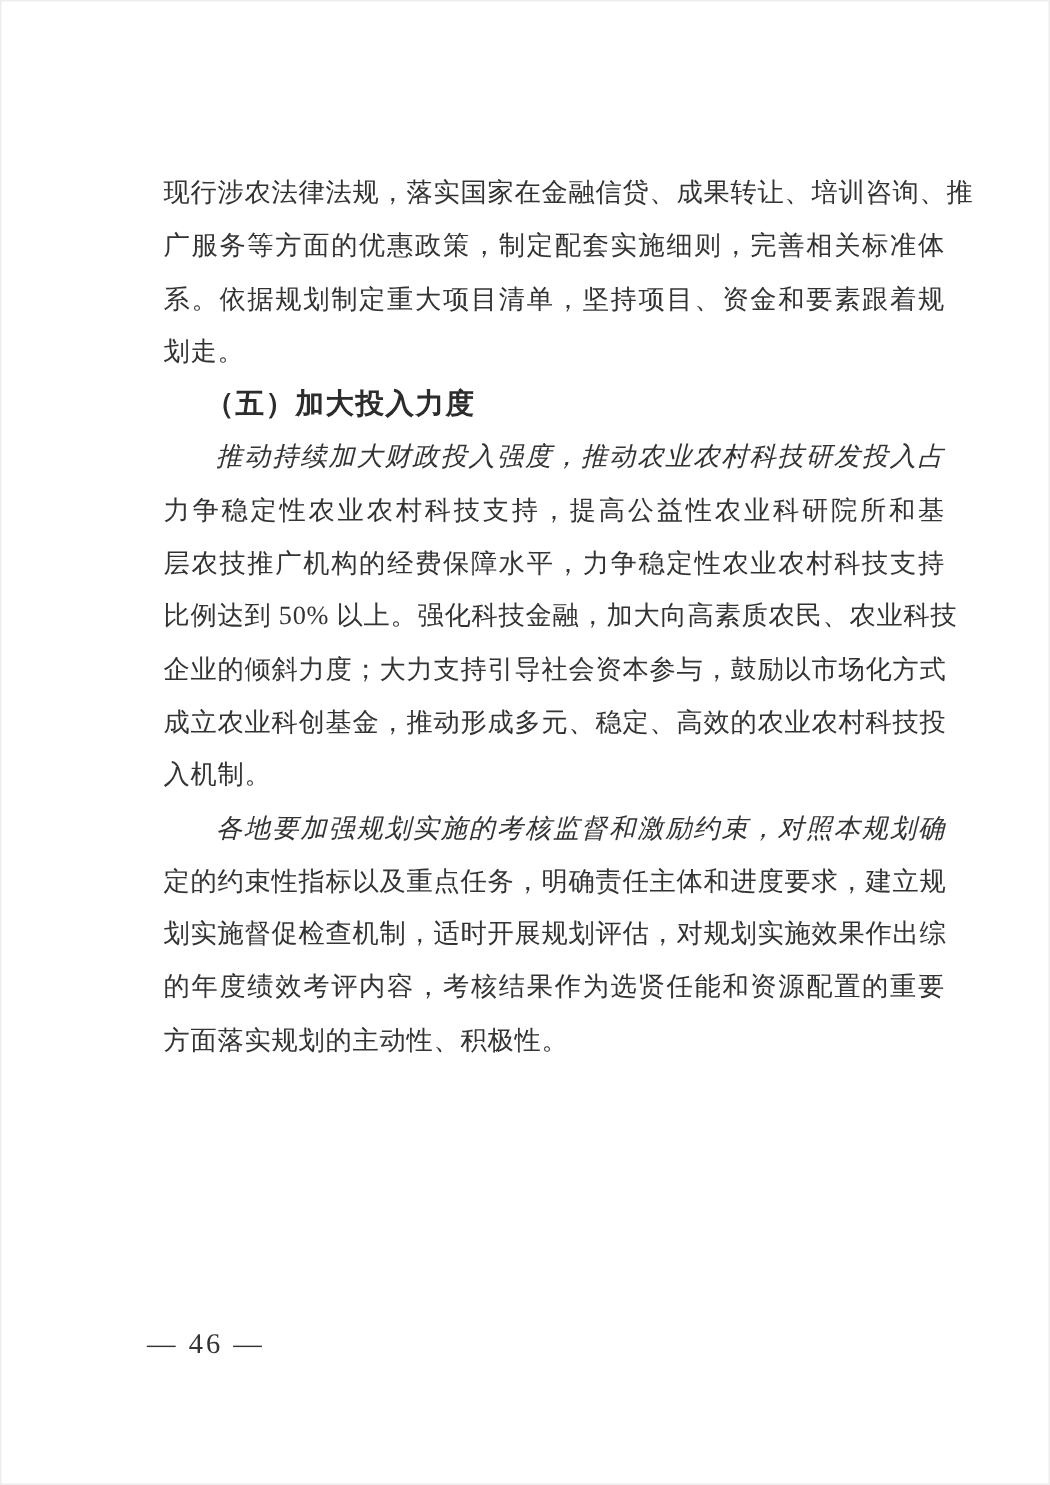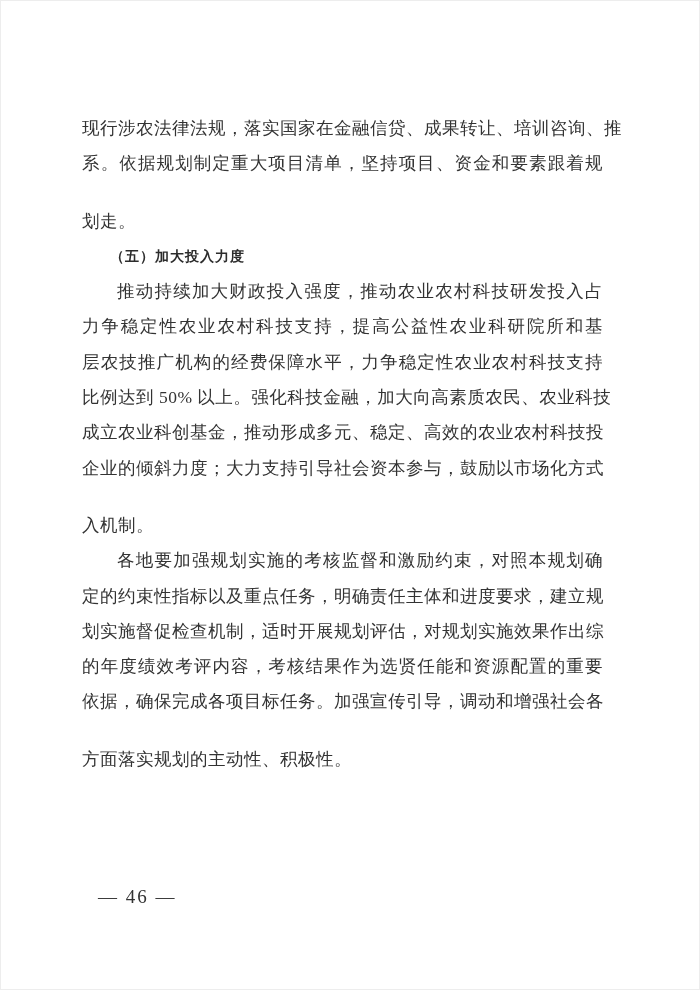--- a/index.html
+++ b/index.html
@@ -14,42 +14,42 @@
     background: #ffffff;
     box-sizing: border-box;
     border: 1px solid #ededed;
     overflow: hidden;
     font-family: "Liberation Serif", "DejaVu Serif", serif;
     color: #333333;
   }
   .content {
     position: absolute;
     top: 110px;
-    left: 81px;
+    left: 108px;
     width: 521px;
   }
   .line {
     font-size: 17.5px;
     line-height: 35.3px;
     letter-spacing: 0.5px;
     text-align: justify;
     text-align-last: justify;
     text-justify: inter-character;
     white-space: nowrap;
     color: #333333;
   }
   .line.para-end {
     text-align-last: left;
-    margin-top: 22px;
   }
   .line.indent {
     text-indent: 2em;
+    font-style: italic;
   }
   .heading {
-    font-size: 14px;
+    font-size: 19px;
     font-weight: 700;
     line-height: 35.3px;
     padding-left: 28px;
     letter-spacing: 1px;
     color: #2c2c2c;
     white-space: nowrap;
   }
   .footer {
     position: absolute;
     top: 884px;
@@ -62,43 +62,43 @@
   }
 </style>
 </head>
 <body>
 
 <div class="page">
   <div class="content">
 
     <div class="paragraph">
       <div class="line">现行涉农法律法规，落实国家在金融信贷、成果转让、培训咨询、推</div>
+      <div class="line">广服务等方面的优惠政策，制定配套实施细则，完善相关标准体</div>
       <div class="line">系。依据规划制定重大项目清单，坚持项目、资金和要素跟着规</div>
       <div class="line para-end">划走。</div>
     </div>
 
     <div class="heading">（五）加大投入力度</div>
 
     <div class="paragraph">
       <div class="line indent">推动持续加大财政投入强度，推动农业农村科技研发投入占</div>
       <div class="line">力争稳定性农业农村科技支持，提高公益性农业科研院所和基</div>
       <div class="line">层农技推广机构的经费保障水平，力争稳定性农业农村科技支持</div>
       <div class="line">比例达到 50% 以上。强化科技金融，加大向高素质农民、农业科技</div>
+      <div class="line">企业的倾斜力度；大力支持引导社会资本参与，鼓励以市场化方式</div>
       <div class="line">成立农业科创基金，推动形成多元、稳定、高效的农业农村科技投</div>
-      <div class="line">企业的倾斜力度；大力支持引导社会资本参与，鼓励以市场化方式</div>
       <div class="line para-end">入机制。</div>
     </div>
 
 
     <div class="paragraph">
       <div class="line indent">各地要加强规划实施的考核监督和激励约束，对照本规划确</div>
       <div class="line">定的约束性指标以及重点任务，明确责任主体和进度要求，建立规</div>
       <div class="line">划实施督促检查机制，适时开展规划评估，对规划实施效果作出综</div>
       <div class="line">的年度绩效考评内容，考核结果作为选贤任能和资源配置的重要</div>
-      <div class="line">依据，确保完成各项目标任务。加强宣传引导，调动和增强社会各</div>
       <div class="line para-end">方面落实规划的主动性、积极性。</div>
     </div>
 
   </div>
 
   <div class="footer">
     <span>— 46 —</span>
   </div>
 </div>
 

